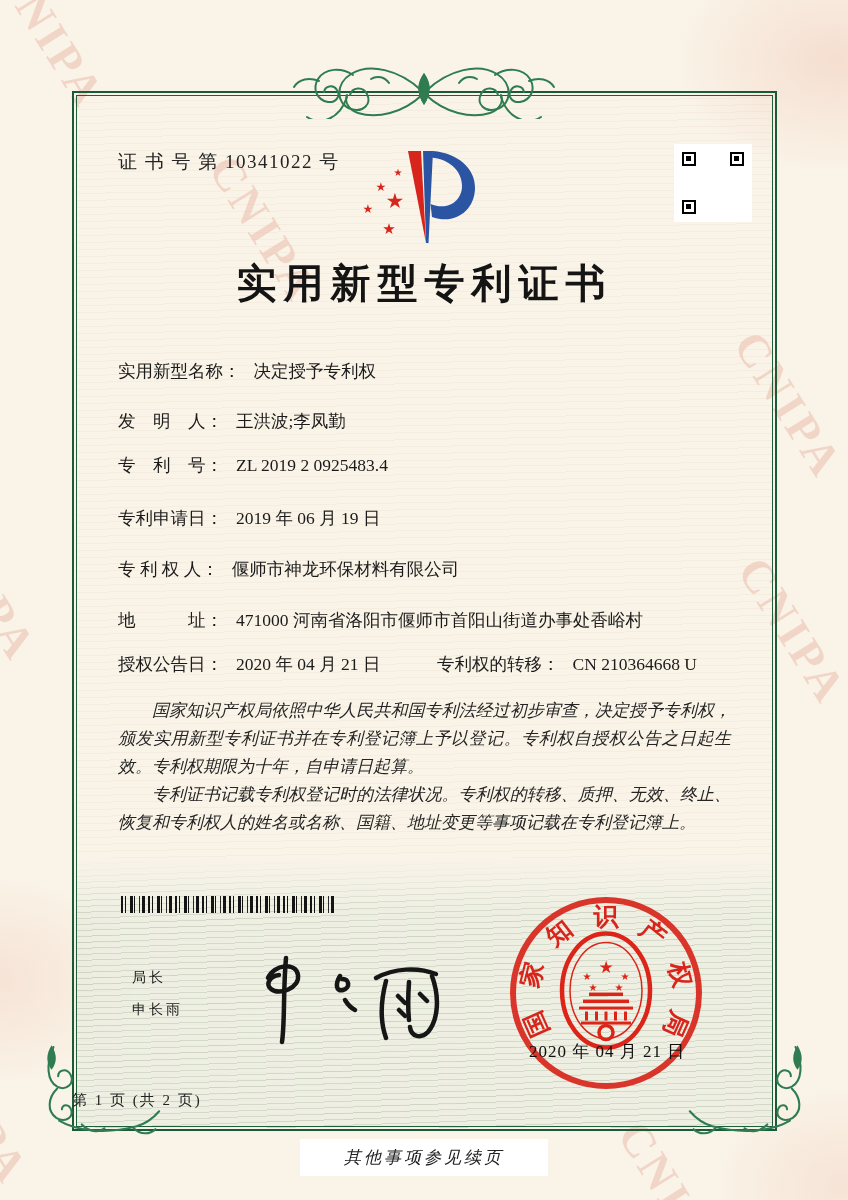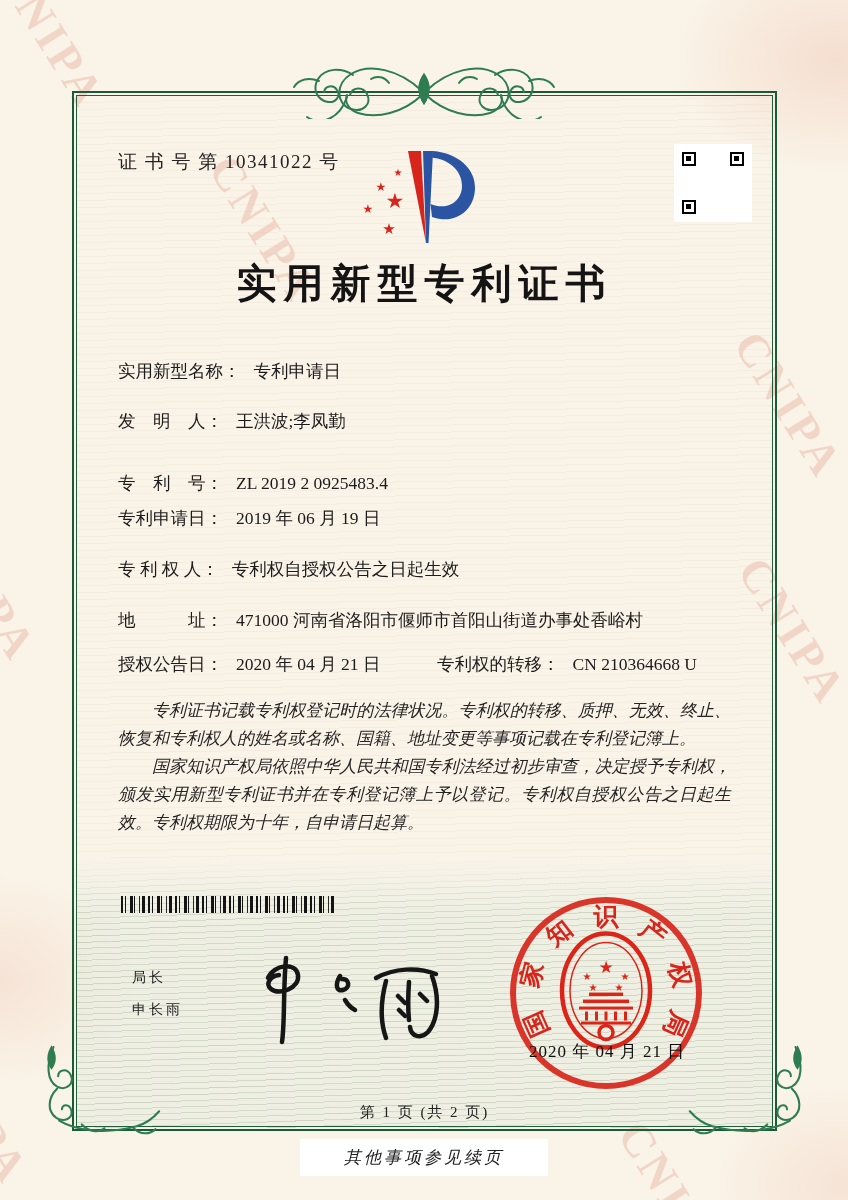--- a/index.html
+++ b/index.html
@@ -87,22 +87,22 @@
     position:absolute; left:50%; top:50%; width:28px; height:28px; margin:-14px 0 0 -14px;
     text-align:center; line-height:28px; font-size:25px; font-weight:700; color:#d8251c;
     transform-origin:center;
   }
   .emblem{position:absolute; left:50%; top:50%; transform:translate(-50%,-52%);}
   .sealdate{
     position:absolute; z-index:6; left:517px; top:1040px; width:180px; text-align:center;
     font-size:17px; letter-spacing:1px; color:#0f0f0f; white-space:nowrap;
   }
   .pagefoot{
-    position:absolute; z-index:4; left:72px; width:705px; top:1091px; text-align:center;
-    font-size:15px; letter-spacing:2px; color:#222;margin-top:12px;
+    position:absolute; z-index:4; left:72px; width:705px; top:1091px; text-align:left;
+    font-size:15px; letter-spacing:2px; color:#222;
   }
   .note{
     position:absolute; z-index:4; left:424px; top:1139px; transform:translateX(-50%);
     background:#fff; padding:7px 44px; font-size:17px; font-style:italic; letter-spacing:3px;
     color:#222; white-space:nowrap;
   }
 </style>
 </head>
 <body>
 
@@ -177,45 +177,45 @@
         </div>
       <div class="f bl">
           <i></i>
         </div>
     </div>
   </div>
 
   <div class="title">实用新型专利证书</div>
 
   <div class="row" style="top:359px">
-    <span>实用新型名称：</span><span class="fvalue">专利申请日</span>
+    <span>实用新型名称：</span><span class="fvalue">决定授予专利权</span>
   </div>
   <div class="row" style="top:409px">
     <span>发　明　人：</span><span class="fvalue">王洪波;李凤勤</span>
   </div>
-  <div class="row" style="top:471px">
+  <div class="row" style="top:453px">
     <span>专　利　号：</span><span class="fvalue">ZL 2019 2 0925483.4</span>
   </div>
   <div class="row" style="top:506px">
     <span>专利申请日：</span><span class="fvalue">2019 年 06 月 19 日</span>
   </div>
   <div class="row" style="top:557px">
-    <span>专 利 权 人：</span><span class="fvalue">专利权自授权公告之日起生效</span>
+    <span>专 利 权 人：</span><span class="fvalue">偃师市神龙环保材料有限公司</span>
   </div>
   <div class="row" style="top:608px">
     <span>地　　　址：</span><span class="fvalue">471000 河南省洛阳市偃师市首阳山街道办事处香峪村</span>
   </div>
   <div class="row" style="top:652px">
     <span>授权公告日：</span><span class="fvalue">2020 年 04 月 21 日</span>
     <span class="grant2"><span>专利权的转移：</span><span class="fvalue">CN 210364668 U</span></span>
   </div>
 
   <div class="body">
+    <p>国家知识产权局依照中华人民共和国专利法经过初步审查，决定授予专利权，颁发实用新型专利证书并在专利登记簿上予以登记。专利权自授权公告之日起生效。专利权期限为十年，自申请日起算。</p>
     <p>专利证书记载专利权登记时的法律状况。专利权的转移、质押、无效、终止、恢复和专利权人的姓名或名称、国籍、地址变更等事项记载在专利登记簿上。</p>
-    <p>国家知识产权局依照中华人民共和国专利法经过初步审查，决定授予专利权，颁发实用新型专利证书并在专利登记簿上予以登记。专利权自授权公告之日起生效。专利权期限为十年，自申请日起算。</p>
   </div>
 
   <div class="barcode"></div>
 
   <div class="comm" style="top:969px">局长</div>
   <div class="comm" style="top:1001px">申长雨</div>
 
   <svg class="sig" width="205" height="100" viewBox="0 0 205 100">
     <g fill="none" stroke="#161616" stroke-width="4.5" stroke-linecap="round">
       <path d="M34,10 C31,42 33,74 30,94"></path>

